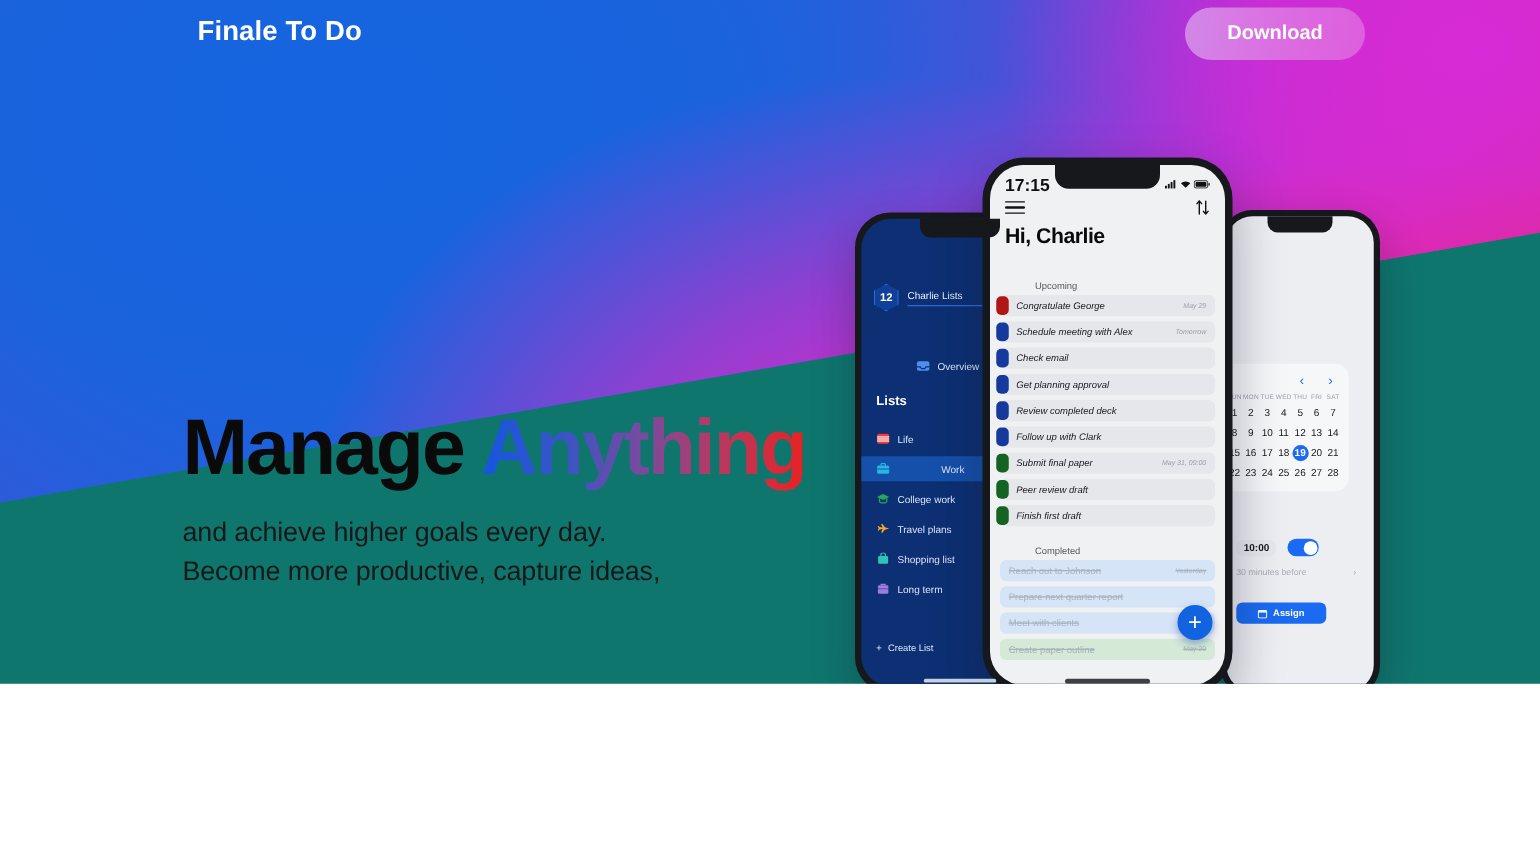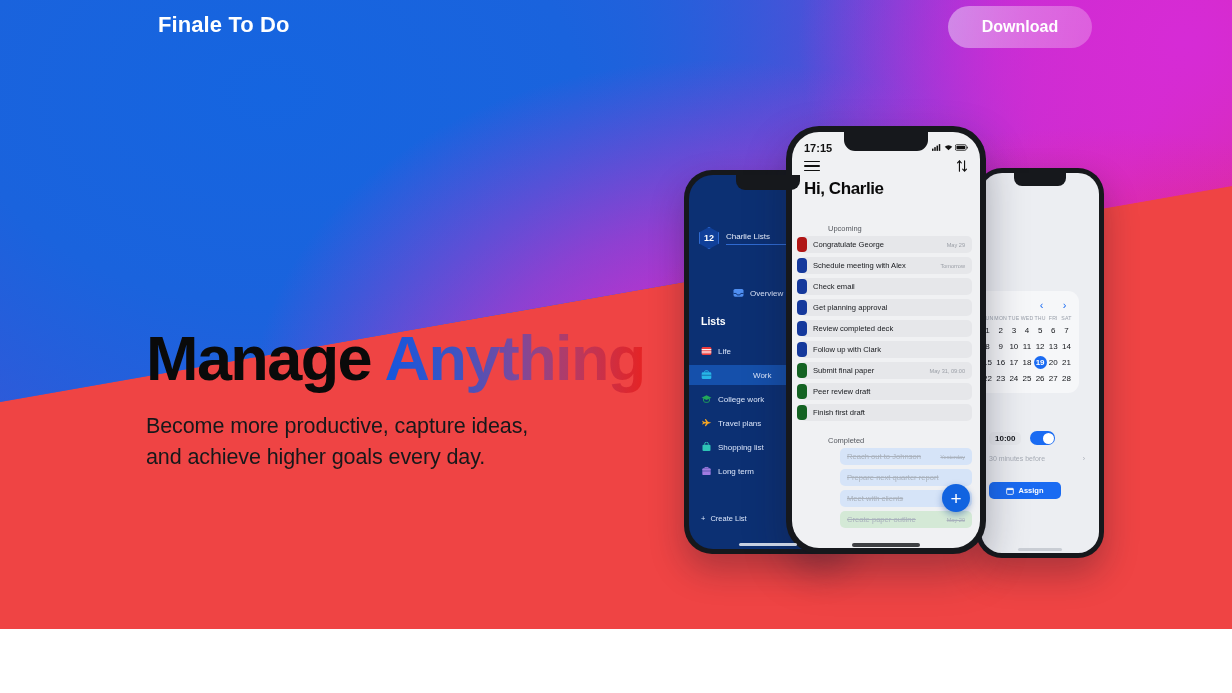--- a/index.html
+++ b/index.html
@@ -2,21 +2,21 @@
 <html><head>
 <meta charset="utf-8">
 <style>
   * { box-sizing: border-box; margin: 0; padding: 0; }
   html, body {
     width: 1232px; height: 693px;
     font-family: "Liberation Sans", sans-serif;
     background: #ffffff;
     overflow: hidden;
   }
-  #stage { position: relative; width: 1232px; height: 629px; background:#ef4444; overflow:hidden; }
+  #stage { position: relative; width: 1232px; height: 547px; background:#0f766e; overflow:hidden; }
 
   
   .hero-band {
     position: absolute; left:0; top:0; width:1232px; height:420px;
     background:
       radial-gradient(ellipse 780px 520px at 88% 112%, #f12020 0%, rgba(241,32,32,0.82) 22%, rgba(233,40,120,0.35) 45%, rgba(233,40,160,0.0) 66%),
       radial-gradient(ellipse 620px 460px at 96% 10%, #d62bd6 0%, rgba(214,43,214,0.7) 30%, rgba(180,50,220,0.0) 62%),
       radial-gradient(ellipse 700px 520px at 58% 96%, #e327c9 0%, rgba(227,39,201,0.55) 34%, rgba(200,45,210,0.0) 66%),
       radial-gradient(ellipse 900px 620px at 22% 22%, #1565e0 0%, #1a63dd 34%, rgba(50,88,214,0.55) 62%, rgba(80,70,200,0.0) 85%),
       linear-gradient(110deg, #3a54d8 0%, #1a66e4 26%, #2a63dd 46%, #a033d8 70%, #d42bb8 86%, #e8293f 100%);
@@ -92,54 +92,54 @@
   .toggle { width:25px; height:14px; border-radius:7px; background:#1a6bf2; position:relative; }
   .toggle::after { content:""; position:absolute; right:1.5px; top:1.5px; width:11px; height:11px; border-radius:50%; background:#fff; }
   .alert-row { position:absolute; left:8px; top:282px; width:96px; display:flex; justify-content:space-between; align-items:center; font-size:7px; color:#a8adb6; }
   .assign-btn { position:absolute; left:8px; top:309px; width:72px; height:17px; background:#1a6bf2; border-radius:5px; display:flex; align-items:center; justify-content:center; gap:4px; color:#fff; font-size:7.5px; font-weight:600; }
 
   
   #phone-center { left:110px; top:0px; width:200px; height:428px; border-radius:33px; z-index:5; box-shadow:0 18px 40px rgba(20,20,45,0.34); }
   #phone-center .screen { left:6px; top:6px; width:188px; height:416px; border-radius:27px; background:#f0f1f3; }
   #phone-center .notch { top:6px; width:84px; height:19px; border-radius:0 0 11px 11px; }
   #phone-center .home-ind { bottom:7px; width:68px; height:4px; background:#16181c; opacity:.82; }
-  .statusbar { position:absolute; left:0; top:6px; width:188px; height:19px; display:flex; align-items:center; justify-content:space-between; padding:0 12px; font-size:11px; font-weight:700; color:#111; }
+  .statusbar { position:absolute; left:0; top:6px; width:188px; height:19px; display:flex; align-items:center; justify-content:space-between; padding:0 12px; font-size:14px; font-weight:700; color:#111; }
   .sbi { display:flex; align-items:center; gap:2.5px; }
   .ct-head { position:absolute; left:0; top:28px; width:188px; padding:0 12px; display:flex; align-items:center; justify-content:space-between; }
   .burger { width:16px; height:11px; display:flex; flex-direction:column; justify-content:space-between; }
   .burger i { display:block; height:1.8px; background:#111; border-radius:1px; }
   .greeting { position:absolute; left:12px; top:47px; font-size:17px; font-weight:700; color:#0a0a0a; letter-spacing:-.4px; }
   .sect-label { position:absolute; left:12px; font-size:7.5px; color:#55585e;padding-left:24px; }
   .task-list { position:absolute; left:8px; width:172px; }
   .task { height:17px; margin-bottom:4px; background:#e6e7ea; border-radius:5px; display:flex; align-items:center; padding:0 7px 0 0; position:relative; }
   .chip { width:10px; height:15px; border-radius:4px; margin-left:-3px; margin-right:6px; flex:none; }
   .tname { font-size:7.6px; color:#16181c; flex:1; white-space:nowrap; overflow:hidden; }
   .tdate { font-size:5.6px; color:#9a9ea6; white-space:nowrap; }
-  .task.done { background:#d6e4f8;margin-left:40px; }
+  .task.done { background:#d6e4f8; }
   .task.done.green { background:#d4e9d6; }
   .task.done .tname, .task.done .tdate { color:#aab2bd; text-decoration:line-through; }
   .fab { position:absolute; right:10px; bottom:36px; width:28px; height:28px; border-radius:50%; background:#1163e0; display:flex; align-items:center; justify-content:center; color:#fff; font-size:19px; font-weight:300; line-height:1; box-shadow:0 3px 7px rgba(12,60,150,.4); z-index:8; }
 </style>
 </head>
 <body>
 
 <div id="stage">
 
   <div class="hero-band"></div>
 
   <div class="topbar">
     <div class="brand">Finale To Do</div>
     <div class="download-btn">Download</div>
   </div>
 
   <div class="hero-copy">
     <div class="headline"><span class="h-plain">Manage </span><span class="h-grad">Anything</span></div>
     <div class="subcopy">
+      <div>and achieve higher goals every day.</div>
       <div>Become more productive, capture ideas,</div>
-      <div>and achieve higher goals every day.</div>
     </div>
   </div>
 
   <div class="phones">
 
     <div class="phone" id="phone-left">
       <div class="notch"></div>
       <div class="screen">
         <div class="sb-user">
           <div class="hexbadge">12</div>
@@ -313,21 +313,21 @@
               <i></i>
             </div>
           <svg width="12" height="12" viewBox="0 0 14 14">
               <path d="M4 1v12M4 1 1.8 3.4M4 1l2.2 2.4M10 13V1m0 12 2.2-2.4M10 13l-2.2-2.4" fill="none" stroke="#111" stroke-width="1.3" stroke-linecap="round" stroke-linejoin="round"></path>
             </svg>
         </div>
 
         <div class="greeting">Hi, Charlie</div>
 
         <div class="sect-label" style="top:92px;">Upcoming</div>
-        <div class="task-list" id="upcoming-list" style="top:104px;">
+        <div class="task-list" id="upcoming-list" style="top:104px;font-style:italic;">
             <div class="task">
               <span class="chip" style="background:#b01616"></span>
               <span class="tname">Congratulate George</span>
               <span class="tdate">May 29</span>
             </div>
             <div class="task">
               <span class="chip" style="background:#15399c"></span>
               <span class="tname">Schedule meeting with Alex</span>
               <span class="tdate">Tomorrow</span>
             </div>

